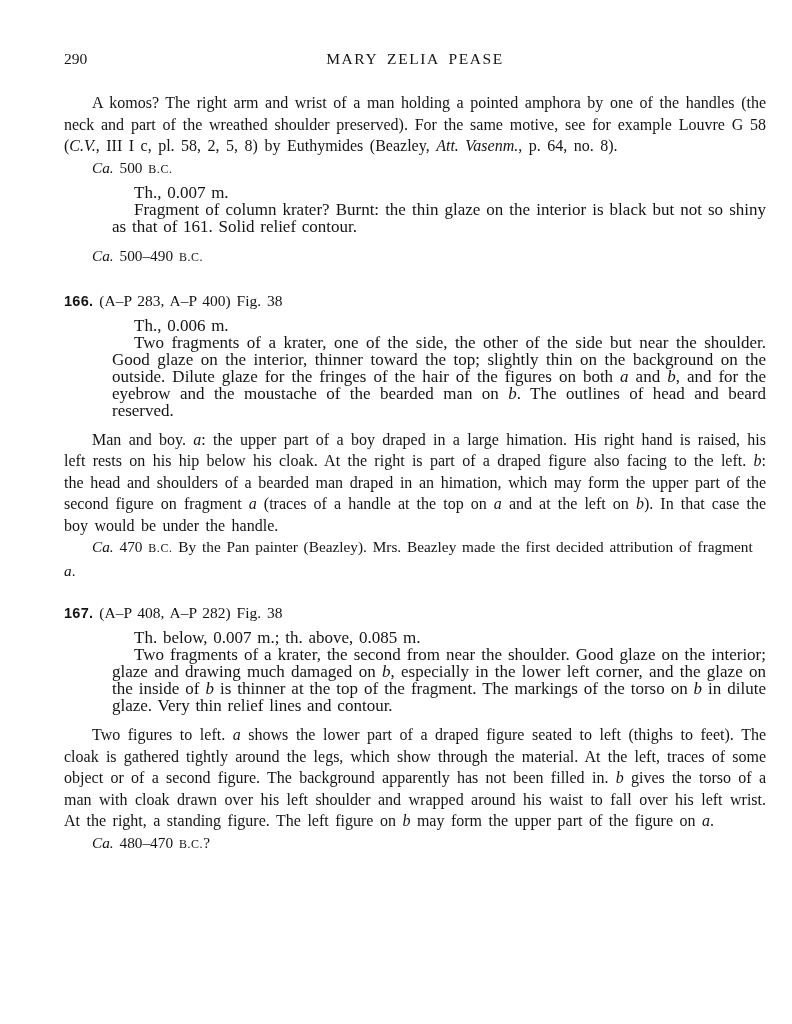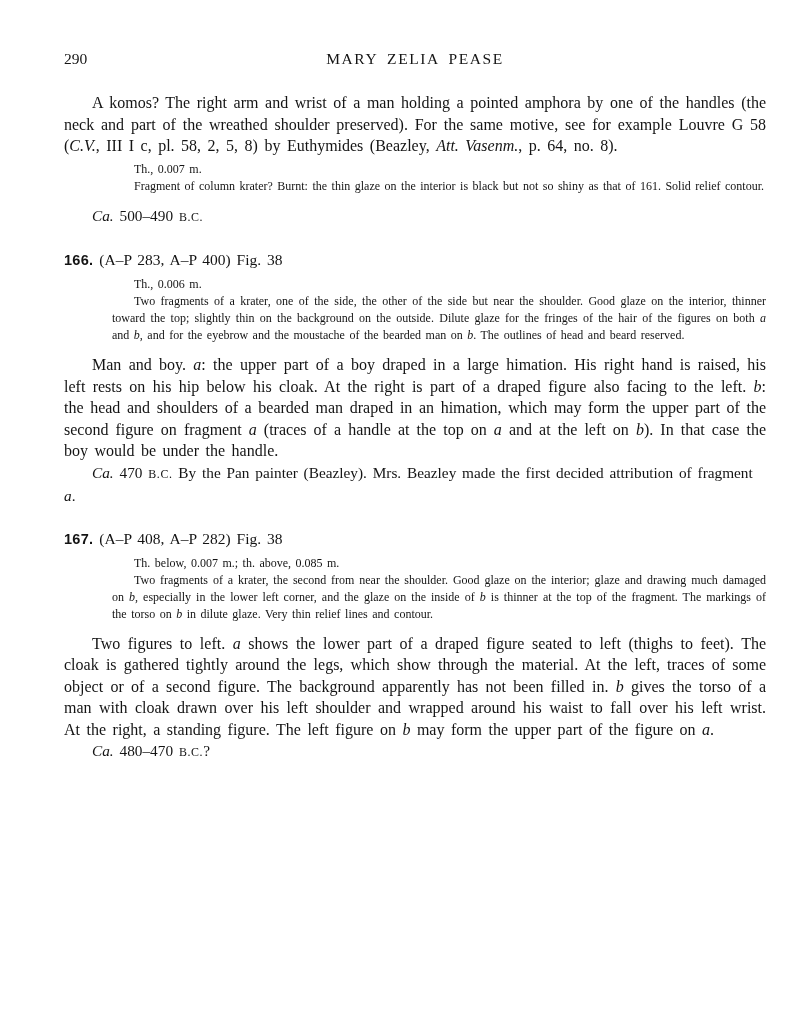--- a/index.html
+++ b/index.html
@@ -63,21 +63,21 @@
     font-size: 14.5px;
     letter-spacing: 0.3px;
   }
   .entry-heading .heading-rest {
     font-size: 15.5px;
     word-spacing: 2px;
   }
   
   .smallprint {
     margin: 4px 0 10px 48px;
-    font-size: 12px;
+    font-size: 17px;
     line-height: 17px;
     text-align: justify;
     word-spacing: 1.5px;
   }
   .smallprint p {
     margin: 0;
     text-indent: 22px;
   }
   
   .sc { font-size: 0.78em; letter-spacing: 0.6px; }
@@ -87,20 +87,21 @@
 <body>
 
 <div class="page">
 
   <div class="running-head">
     <span class="page-number">290</span>
     <div class="running-title">MARY ZELIA PEASE</div>
   </div>
 
   <p class="body-para"><span>A komos?  The right arm and wrist of a man holding a pointed amphora by one of the handles (the neck and part of the wreathed shoulder preserved).  For the same motive, see for example Louvre G 58 (</span><i>C.V.</i><span>, III I c, pl. 58, 2, 5, 8) by Euthymides (Beazley, </span><i>Att. Vasenm.</i><span>, p. 64, no. 8).</span></p>
+  <p class="date-line"><i>Ca.</i><span> 500 </span><span class="sc">B.C.</span></p>
 
   <section>
     <div class="smallprint">
       <p><span>Th., 0.007 m.</span></p>
       <p><span>Fragment of column krater?  Burnt: the thin glaze on the interior is black but not so shiny as that of 161.  Solid relief contour.</span></p>
     </div>
     <p class="date-line"><i>Ca.</i><span> 500–490 </span><span class="sc">B.C.</span></p>
   </section>
 
   <section>

